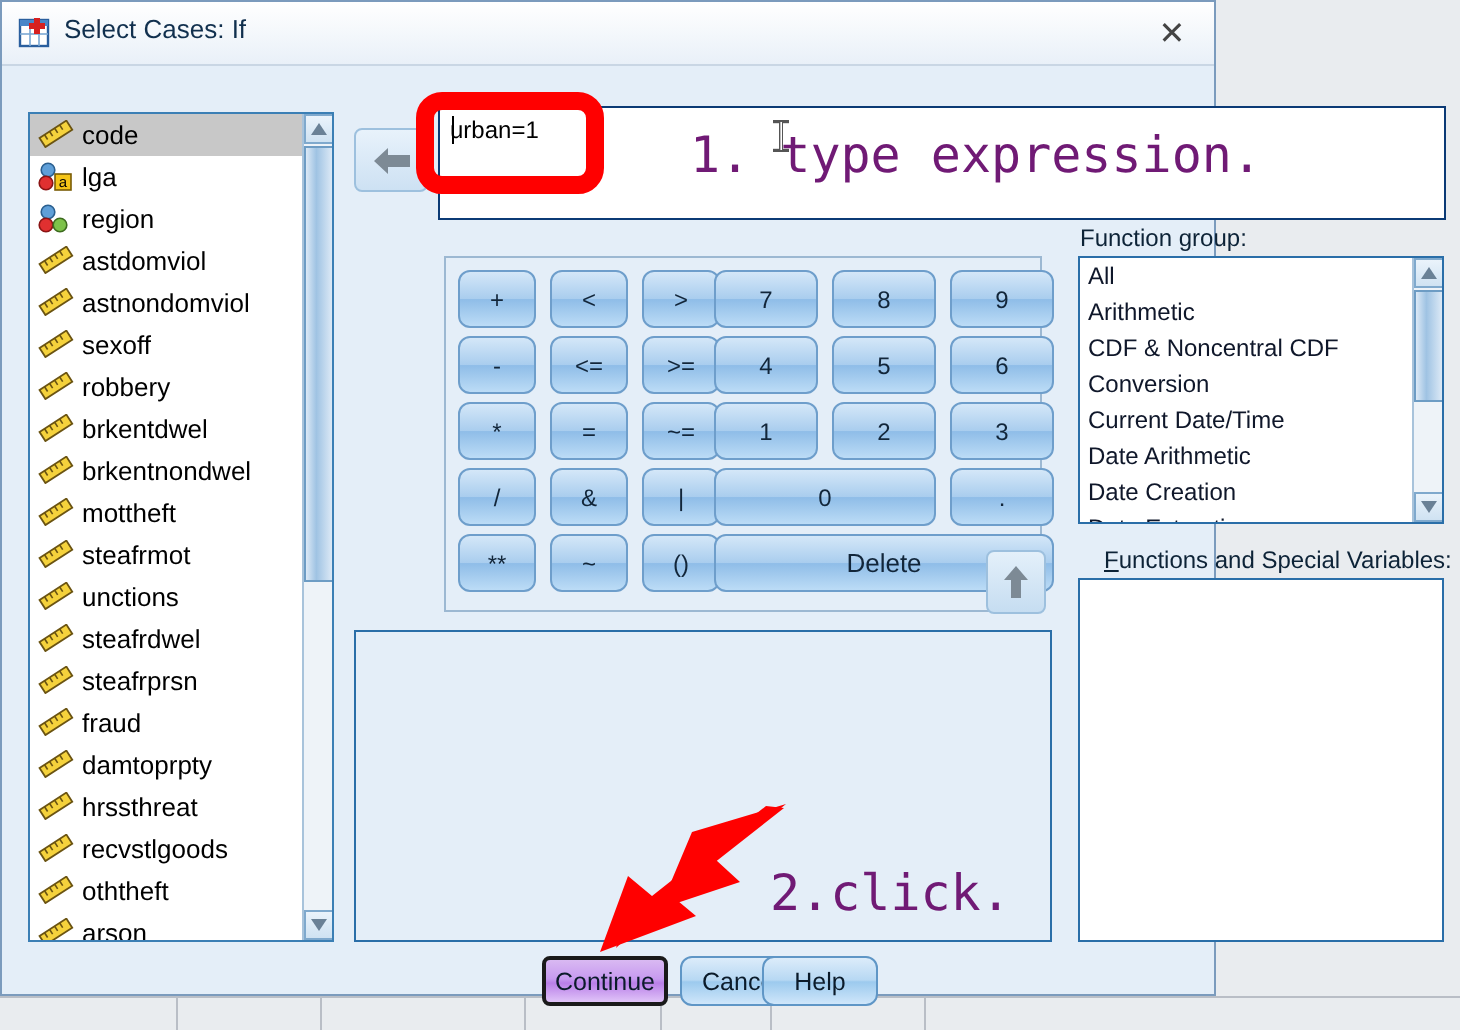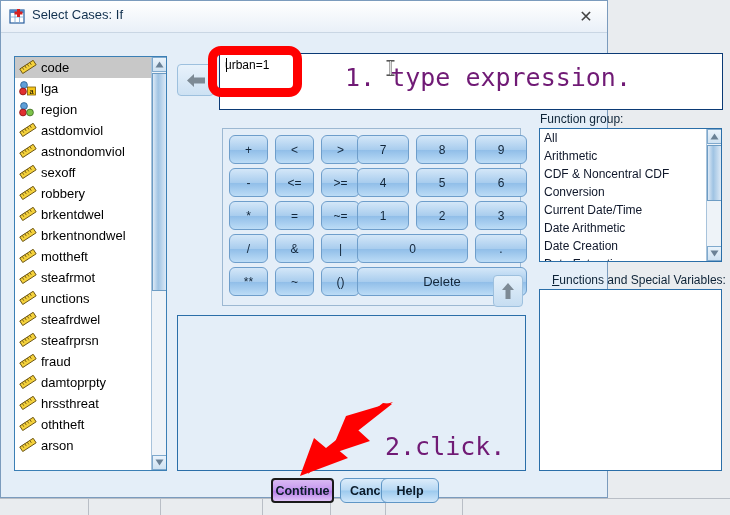--- a/index.html
+++ b/index.html
@@ -133,21 +133,21 @@
     position:absolute;left:538px;top:288px;width:183px;height:182px;
     background:#ffffff;border:1px solid #2a6ea8;box-sizing:border-box;
   }
 
   
   .dlg-btn{
     position:absolute;height:25px;
     background:linear-gradient(to bottom,#dcecfa 0%,#b7d8f3 48%,#9ccaee 52%,#cfe6fa 100%);
     border:1px solid #5f96c6;border-radius:6px;box-sizing:border-box;
     display:flex;align-items:center;justify-content:center;
-    font-size:12.5px;color:#0b1b2a;cursor:pointer;font-weight:bold;
+    font-size:12.5px;color:#0b1b2a;cursor:pointer;
   }
   #btn-continue{
     left:270px;top:477px;width:63px;
     background:linear-gradient(to bottom,#d9b9f2 0%,#c79af0 45%,#b97fe8 55%,#e0c4f8 100%);
     border:2px solid #1a1a1a;border-radius:4px;
   }
   #btn-cancel{left:339px;top:477px;width:61px;}
   #btn-help{left:380px;top:477px;width:58px;}
 
   
@@ -385,20 +385,32 @@
           <span class="vicon"><svg width="18" height="14" viewBox="0 0 18 14">
               <g transform="rotate(-33 9 7)">
                 <rect x="1" y="4.2" width="16" height="5.4" fill="#f5d23c" stroke="#6b5412" stroke-width="0.9"></rect>
                 <line x1="4" y1="4.2" x2="4" y2="7" stroke="#6b5412" stroke-width="0.8"></line>
                 <line x1="7" y1="4.2" x2="7" y2="7" stroke="#6b5412" stroke-width="0.8"></line>
                 <line x1="10" y1="4.2" x2="10" y2="7" stroke="#6b5412" stroke-width="0.8"></line>
                 <line x1="13" y1="4.2" x2="13" y2="7" stroke="#6b5412" stroke-width="0.8"></line>
               </g>
             </svg></span>
           <span>hrssthreat</span>
+        </div>
+        <div class="var-item">
+          <span class="vicon"><svg width="18" height="14" viewBox="0 0 18 14">
+              <g transform="rotate(-33 9 7)">
+                <rect x="1" y="4.2" width="16" height="5.4" fill="#f5d23c" stroke="#6b5412" stroke-width="0.9"></rect>
+                <line x1="4" y1="4.2" x2="4" y2="7" stroke="#6b5412" stroke-width="0.8"></line>
+                <line x1="7" y1="4.2" x2="7" y2="7" stroke="#6b5412" stroke-width="0.8"></line>
+                <line x1="10" y1="4.2" x2="10" y2="7" stroke="#6b5412" stroke-width="0.8"></line>
+                <line x1="13" y1="4.2" x2="13" y2="7" stroke="#6b5412" stroke-width="0.8"></line>
+              </g>
+            </svg></span>
+          <span>recvstlgoods</span>
         </div>
         <div class="var-item">
           <span class="vicon"><svg width="18" height="14" viewBox="0 0 18 14">
               <g transform="rotate(-33 9 7)">
                 <rect x="1" y="4.2" width="16" height="5.4" fill="#f5d23c" stroke="#6b5412" stroke-width="0.9"></rect>
                 <line x1="4" y1="4.2" x2="4" y2="7" stroke="#6b5412" stroke-width="0.8"></line>
                 <line x1="7" y1="4.2" x2="7" y2="7" stroke="#6b5412" stroke-width="0.8"></line>
                 <line x1="10" y1="4.2" x2="10" y2="7" stroke="#6b5412" stroke-width="0.8"></line>
                 <line x1="13" y1="4.2" x2="13" y2="7" stroke="#6b5412" stroke-width="0.8"></line>
               </g>

